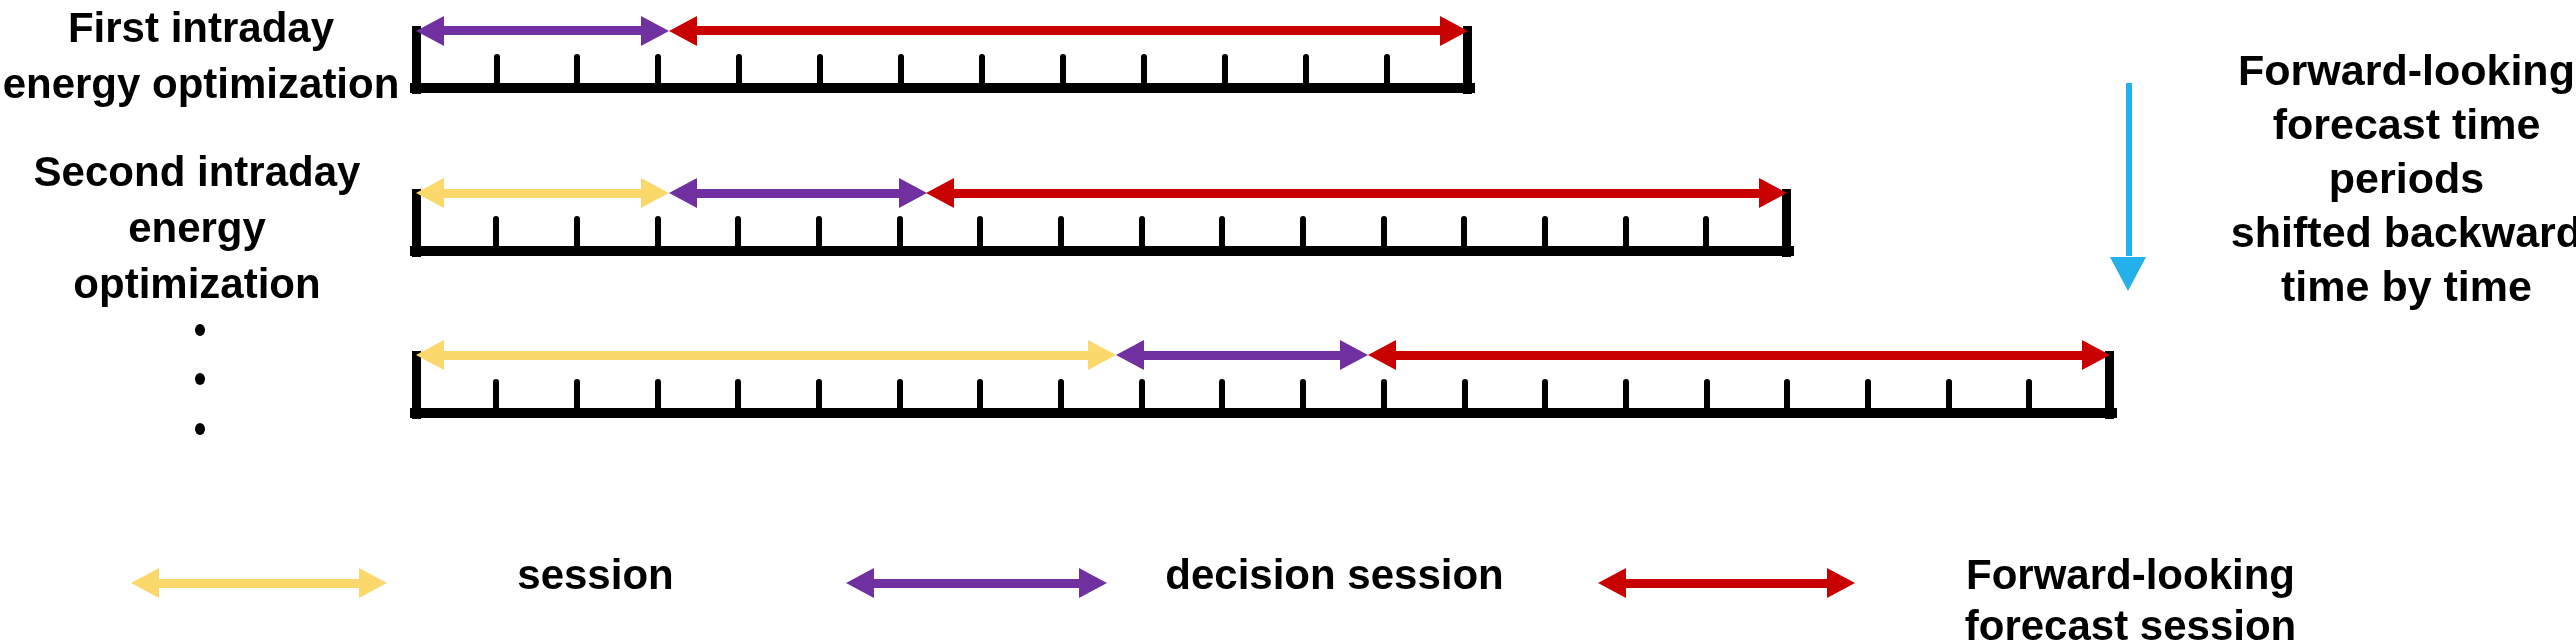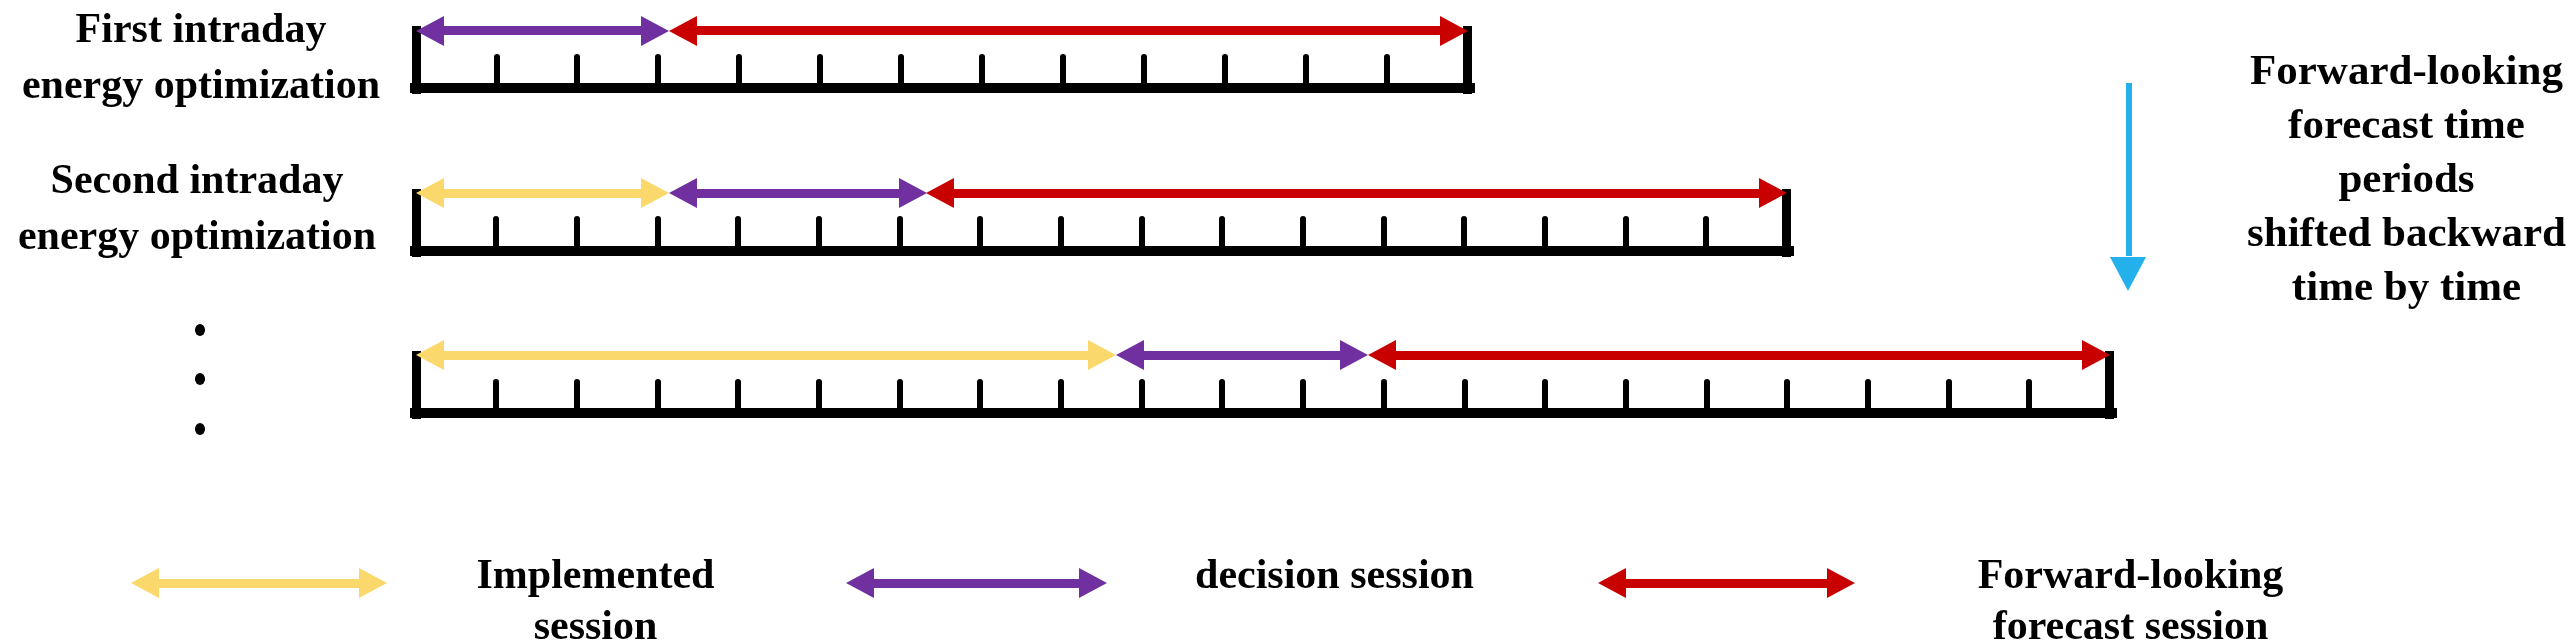--- a/index.html
+++ b/index.html
@@ -1,24 +1,24 @@
 <!DOCTYPE html>
 <html style="font-size:12.4px"><head>
 <meta charset="utf-8">
 <style>
   html,body{margin:0;padding:0;background:#fff;}
   #canvas{
     position:relative;width:2576px;height:641px;background:#ffffff;overflow:hidden;
-    font-family:Liberation Serif, serif;font-weight:bold;color:#000;
+    font-family:Liberation Sans, sans-serif;font-weight:bold;color:#000;
   }
   .abs{position:absolute;}
   .lbl{position:absolute;text-align:center;font-weight:bold;color:#000;}
   .row-label{font-size:42px;line-height:56px;}
   .row-label-1{left:0;top:0;width:402px;}
-  .row-label-2{left:0;top:151px;width:394px;}
+  .row-label-2{left:0;top:144px;width:394px;}
   .side-note{left:2225px;top:43px;width:363px;font-size:43px;line-height:54px;}
   .legend-label{font-size:42px;line-height:51px;top:549px;width:541px;}
   .legend-label-1{left:325px;}
   .legend-label-2{left:1064px;}
   .legend-label-3{left:1860px;}
   .dot{position:absolute;width:10px;height:11.6px;border-radius:50%;background:#000;left:195px;}
   .dot-1{top:324px;} .dot-2{top:373px;} .dot-3{top:423px;}
   .line{display:block;}
 </style>
 </head>
@@ -41,21 +41,20 @@
 
   <div class="lbl side-note">
     <span class="line">Forward-looking</span>
     <span class="line">forecast time</span>
     <span class="line">periods</span>
     <span class="line">shifted backward</span>
     <span class="line">time by time</span>
   </div>
 
   <div class="lbl legend-label legend-label-1">
-    <span class="line">Implemented</span>
     <span class="line">session</span>
   </div>
   <div class="lbl legend-label legend-label-2">
     <span class="line">decision session</span>
   </div>
   <div class="lbl legend-label legend-label-3">
     <span class="line">Forward-looking</span>
     <span class="line">forecast session</span>
   </div>
 

